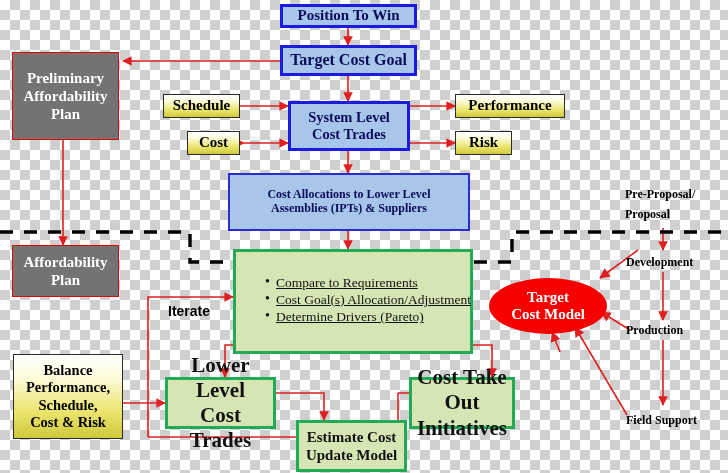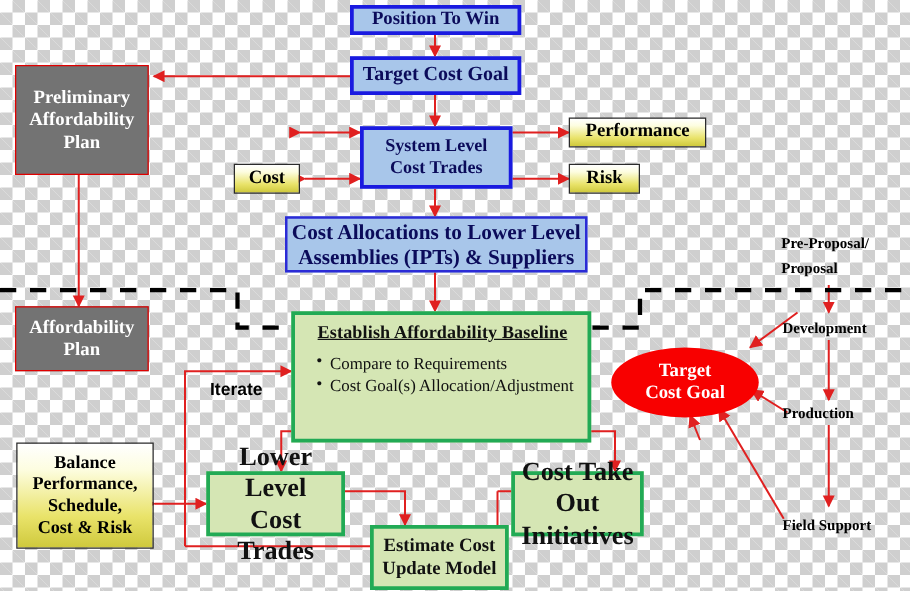--- a/index.html
+++ b/index.html
@@ -40,21 +40,21 @@
 
   
   .green{
     background:#d5e6b4;border:3px solid #22aa55;color:#111111;line-height:1.2;
   }
   .green.bold{font-weight:bold;}
 
   .baseline{align-items:flex-start;justify-content:flex-start;padding:6px 8px 4px 10px;text-align:left;}
   .baseline .title{width:100%;text-align:center;font-weight:bold;text-decoration:underline;
                    font-size:14.5px;margin-bottom:3px;letter-spacing:.1px;}
-  .baseline ul{margin:4px;padding:0 0 0 14px;list-style:none;}
+  .baseline ul{margin:16px;padding:0 0 0 14px;list-style:none;text-decoration:underline;}
   .baseline li{position:relative;font-size:13.5px;margin:1px 0;white-space:nowrap;}
   .baseline li:before{content:"\2022";position:absolute;left:-11px;top:-1px;font-size:14px;}
 
   .phase{position:absolute;font-weight:bold;color:#000;font-size:12px;z-index:6;
          font-family:"Liberation Serif", serif;white-space:nowrap;}
   .iterate{position:absolute;font-weight:bold;color:#000;font-size:14px;z-index:6;
            font-family:"Liberation Sans", sans-serif;white-space:nowrap;}
 </style>
 </head>
 <body>
@@ -128,60 +128,63 @@
 
   <div class="node blue" style="left:280px;top:45px;width:137px;height:31px;font-size:16px;">
     <span>Target Cost Goal</span>
   </div>
 
   <div class="node blue" style="left:288px;top:101px;width:122px;height:50px;font-size:14.5px;white-space:pre-line;">
     <span>System Level
 Cost Trades</span>
   </div>
 
+  <div class="node yellow" style="left:163px;top:94px;width:77px;height:24px;font-size:15px;">
+    <span>Schedule</span>
+  </div>
 
   <div class="node yellow" style="left:187px;top:131px;width:53px;height:24px;font-size:15px;">
     <span>Cost</span>
   </div>
 
   <div class="node yellow" style="left:455px;top:94px;width:110px;height:24px;font-size:15px;">
     <span>Performance</span>
   </div>
 
   <div class="node yellow" style="left:455px;top:131px;width:57px;height:24px;font-size:15px;">
     <span>Risk</span>
   </div>
 
-  <div class="node blue thin" style="left:228px;top:173px;width:242px;height:45px;font-size:17px;white-space:pre-line;">
+  <div class="node blue thin" style="left:228px;top:173px;width:242px;height:58px;font-size:12px;white-space:pre-line;">
     <span>Cost Allocations to Lower Level
 Assemblies  (IPTs) &amp; Suppliers</span>
   </div>
 
   <div class="node red" style="left:12px;top:52px;width:107px;height:88px;font-size:15px;white-space:pre-line;">
     <span>Preliminary
 Affordability
 Plan</span>
   </div>
 
   <div class="node red" style="left:12px;top:245px;width:107px;height:52px;font-size:15px;white-space:pre-line;">
     <span>Affordability
 Plan</span>
   </div>
 
   <div class="node green baseline" style="left:233px;top:249px;width:240px;height:105px;">
-    <div class="title">Establish Affordability Baseline</div>
     <ul>
       <li>Compare to Requirements</li>
       <li>Cost Goal(s) Allocation/Adjustment</li>
+      <li>Determine Drivers (Pareto)</li>
     </ul>
   </div>
 
   <div class="node ellipse" style="left:489px;top:278px;width:118px;height:56px;font-size:15px;white-space:pre-line;">
     <span>Target
-Cost Goal</span>
+Cost Model</span>
   </div>
 
   <div class="node yellow" style="left:13px;top:354px;width:110px;height:85px;font-size:14.5px;white-space:pre-line;">
     <span>Balance
 Performance,
 Schedule,
 Cost &amp; Risk</span>
   </div>
 
   <div class="node green bold" style="left:165px;top:377px;width:111px;height:52px;font-size:21px;white-space:pre-line;">

